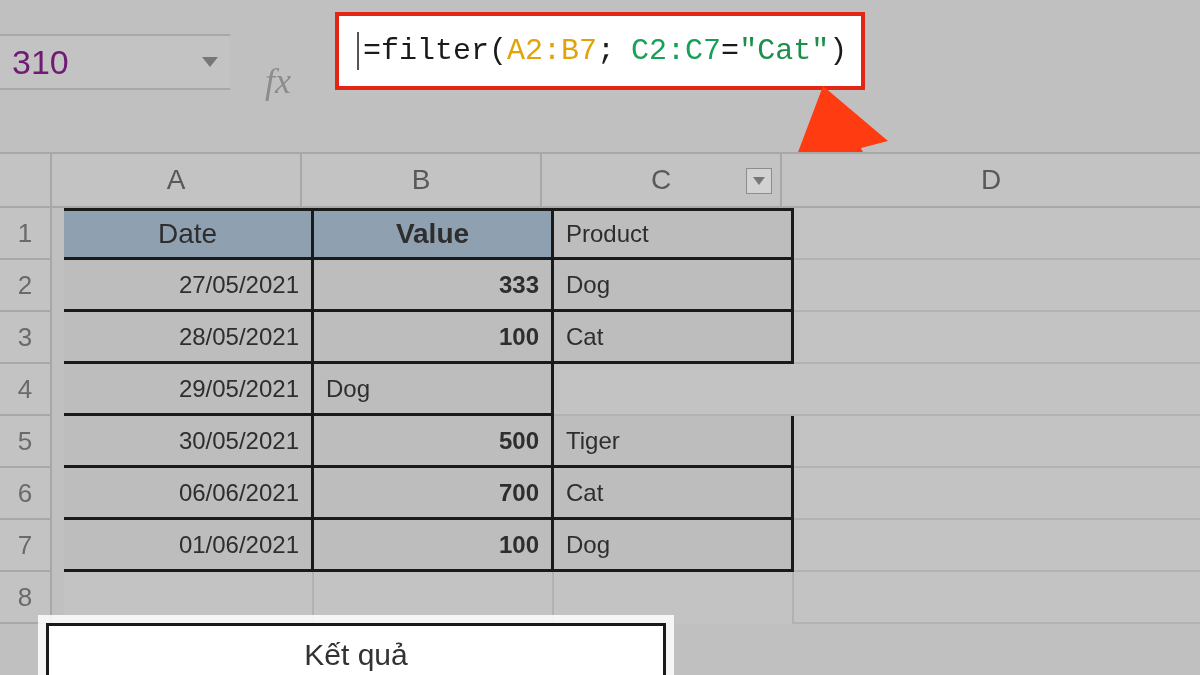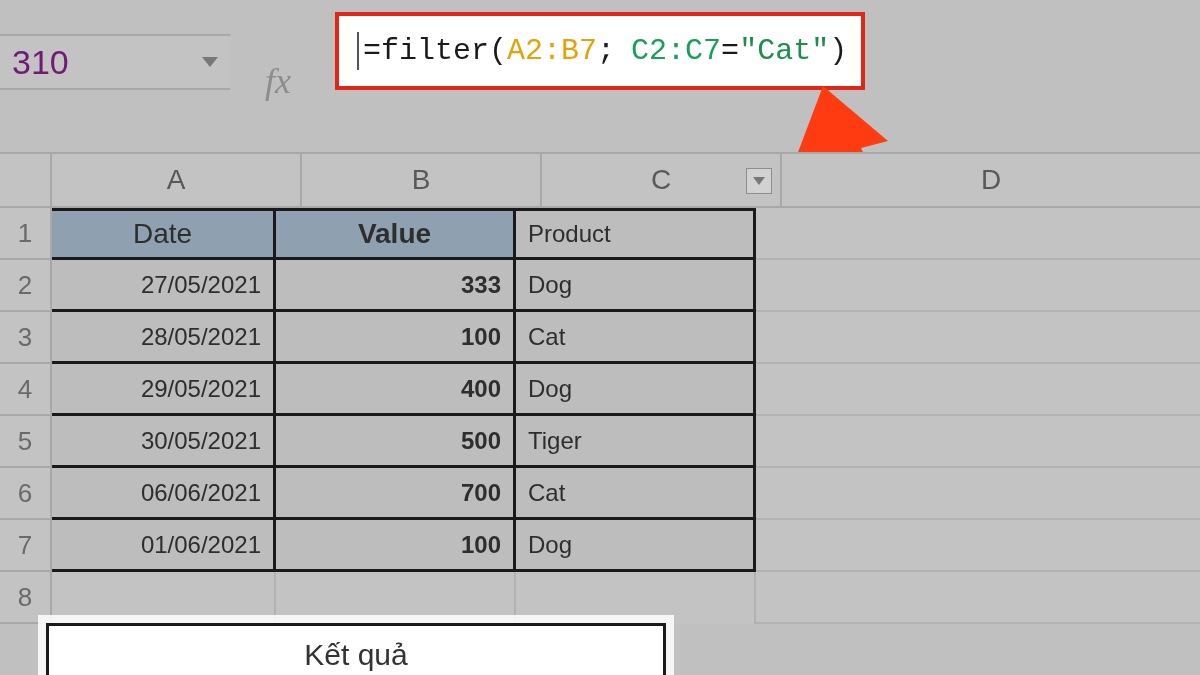--- a/index.html
+++ b/index.html
@@ -96,21 +96,21 @@
   .cell {
     display:flex;align-items:center;
     font-size:24px;color:#2e2e2e;
     padding:0 12px;
     border-right:3px solid #1a1a1a;
     border-bottom:3px solid #1a1a1a;
     background:#bdbdbd;
   }
   
   .hdrcell{ background:#8fa0b1; justify-content:center; font-size:28px; }
-  .cA{width:224px;} .cB{width:240px;font-weight:bold;} .cC{width:240px;}
+  .cA{width:250px;margin-left:12px;} .cB{width:240px;font-weight:bold;} .cC{width:240px;}
   .right{ justify-content:flex-end; }
   .left{ justify-content:flex-start; }
   .blank{ flex:1; background:#c3c3c3; border:0; border-bottom:2px solid #b2b2b2; }
 
   .row.first .cell{ border-top:3px solid #1a1a1a; }
 
   
   .row8 .cell{ border:0; background:#c3c3c3; border-right:2px solid #b2b2b2;}
   .row8 .rn{}
 
@@ -210,21 +210,20 @@
       <div class="rn">3</div>
       <div class="cell right cA">28/05/2021</div>
       <div class="cell right cB">100</div>
       <div class="cell left  cC">Cat</div>
       <div class="blank"></div>
     </div>
 
     <div class="row">
       <div class="rn">4</div>
       <div class="cell right cA">29/05/2021</div>
-      <div class="cell right cB">400</div>
       <div class="cell left  cC">Dog</div>
       <div class="blank"></div>
     </div>
 
     <div class="row">
       <div class="rn">5</div>
       <div class="cell right cA">30/05/2021</div>
       <div class="cell right cB">500</div>
       <div class="cell left  cC">Tiger</div>
       <div class="blank"></div>

